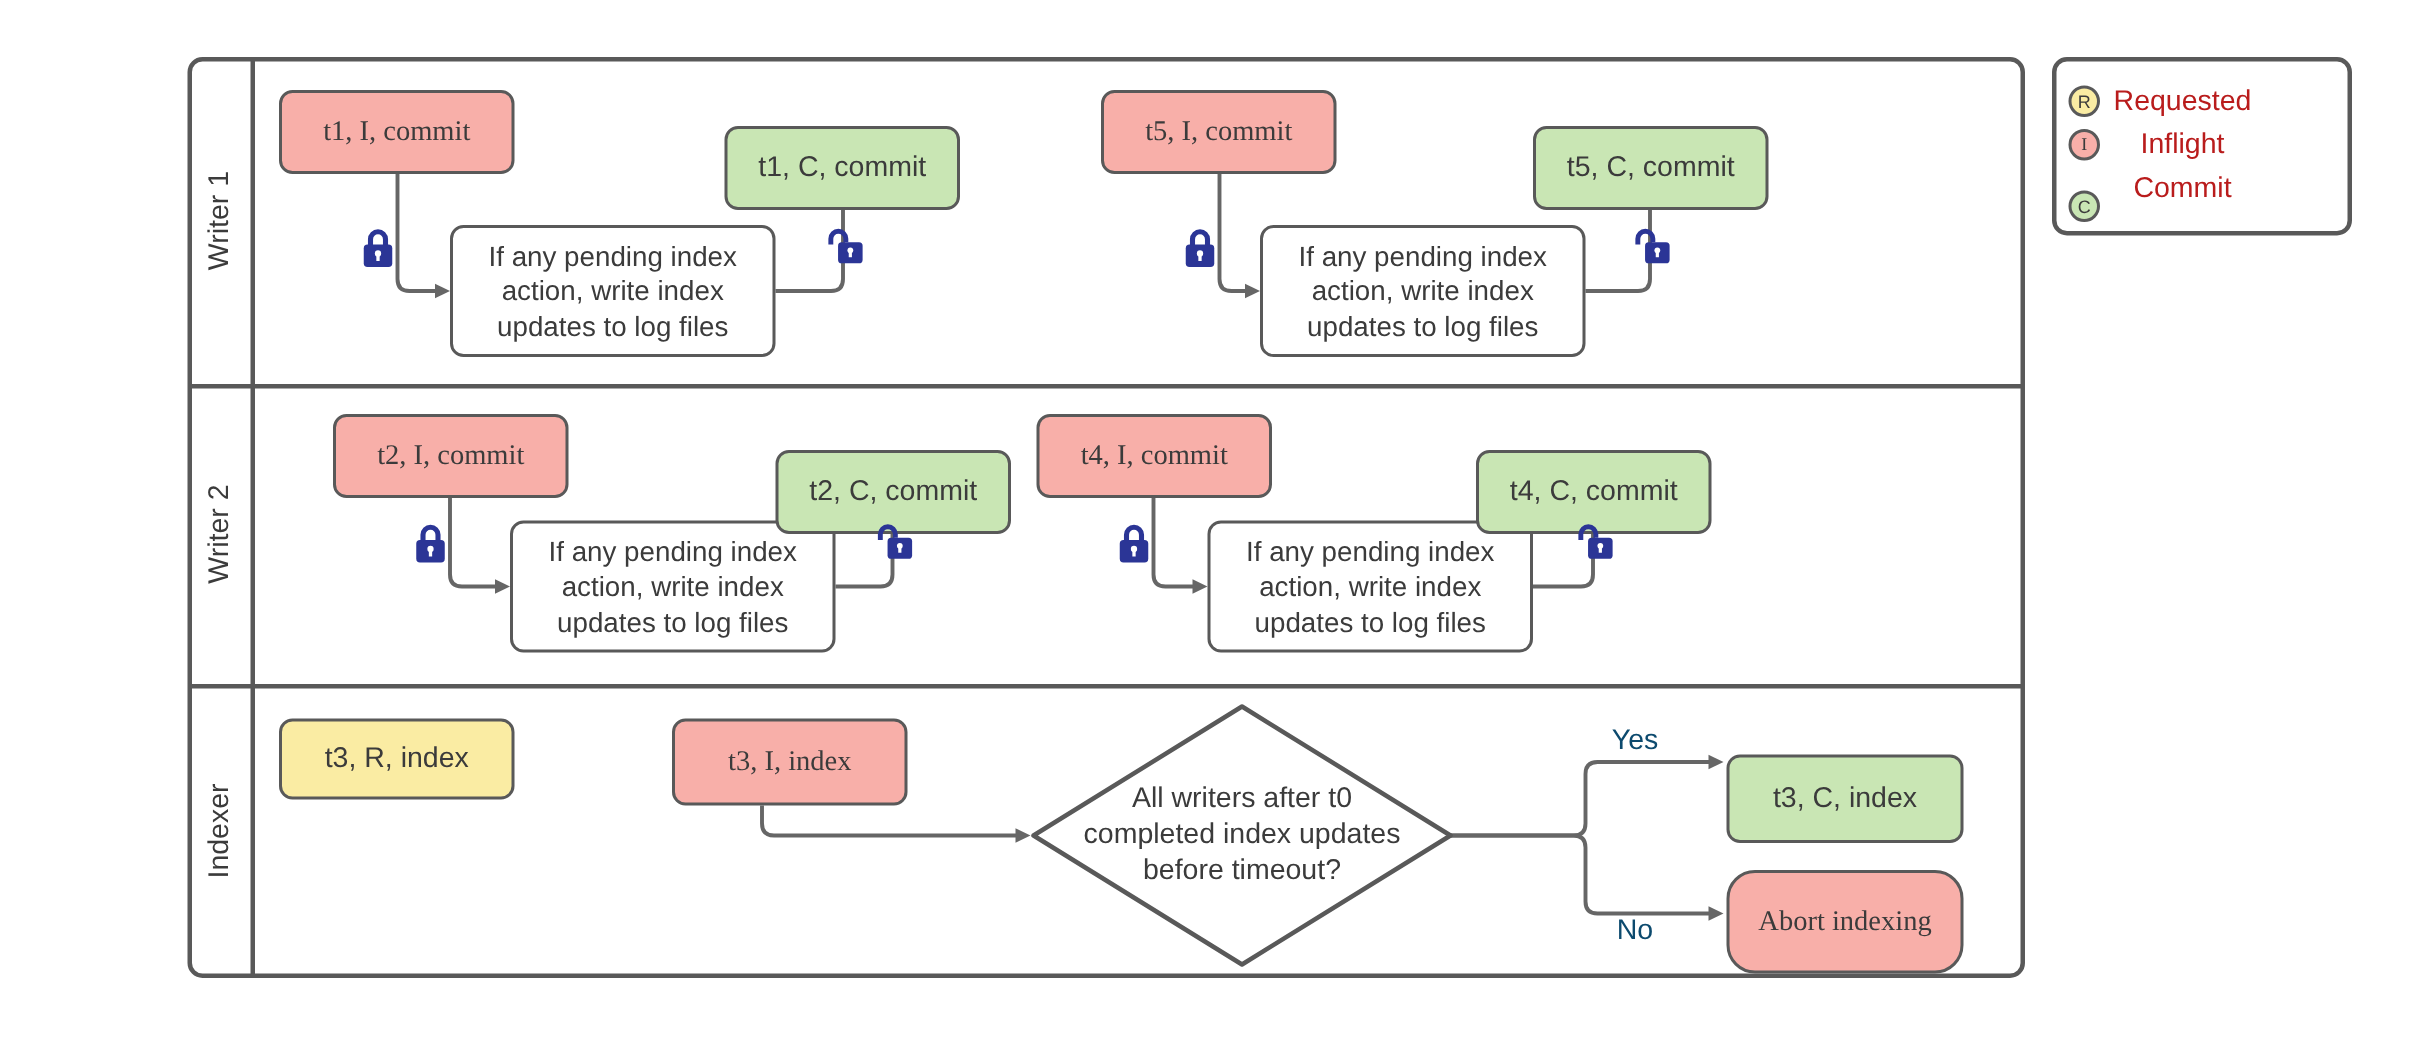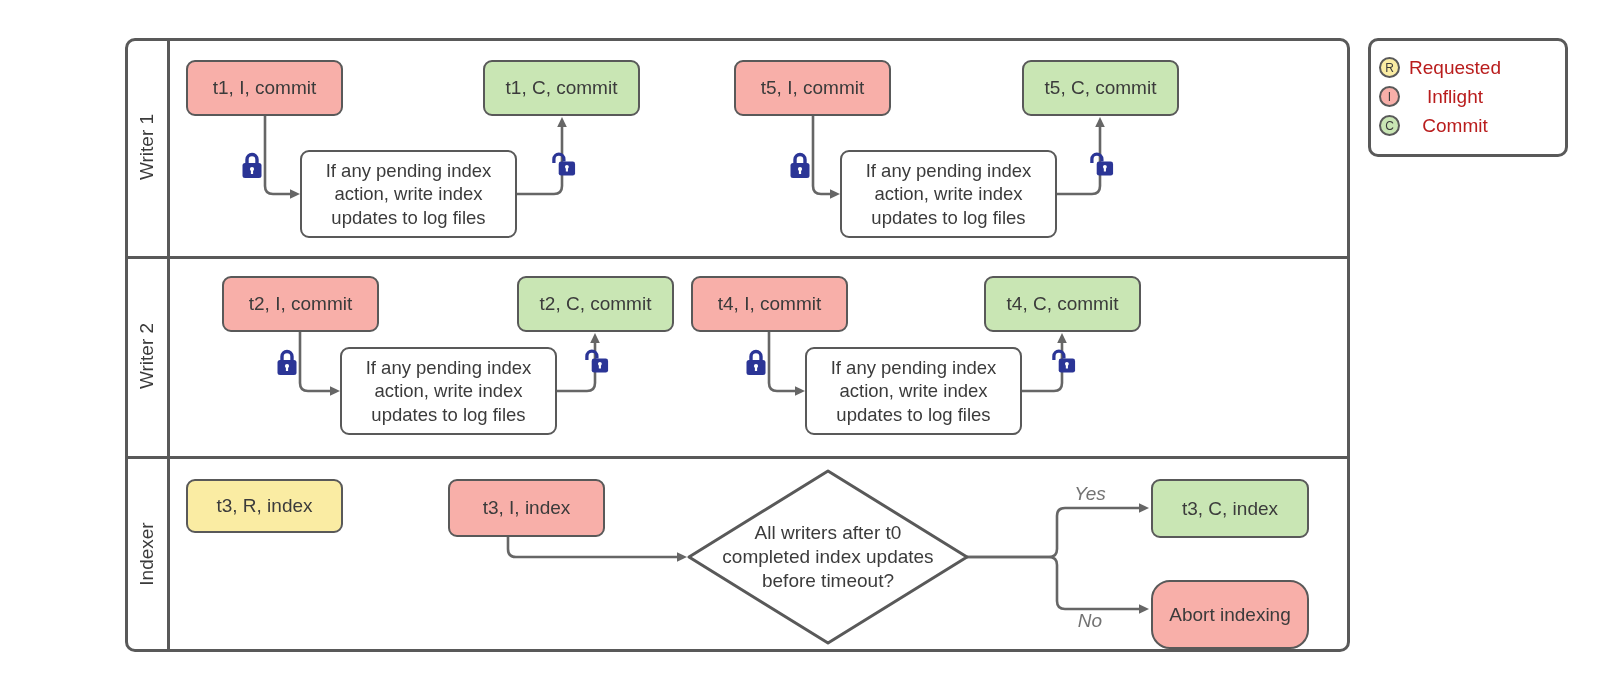--- a/index.html
+++ b/index.html
@@ -22,29 +22,29 @@
   .arrowhead{fill:var(--line);stroke:none;}
   .diamond-shape{fill:#fff;stroke:var(--stroke);stroke-width:3px;stroke-linejoin:round;}
   .node{
     position:absolute;display:flex;align-items:center;justify-content:center;
     border:2.5px solid var(--stroke);border-radius:9px;box-sizing:border-box;
     font-size:19px;text-align:center;background:#fff;
   }
   .node.small{width:157px;height:56px;}
   .node.process{width:217px;height:88px;font-size:18.5px;line-height:1.27;}
   .multiline{white-space:pre-line;}
-  .fill-inflight{background:var(--inflight);}
-  .fill-commit{background:var(--commit);}
+  .fill-inflight{background:var(--inflight);font-family:Liberation Serif, serif;}
+  .fill-commit{background:var(--commit);margin-top:24px;}
   .fill-requested{background:var(--requested);}
   .diamond-text{
     position:absolute;left:708px;top:521px;width:240px;height:72px;
     display:flex;align-items:center;justify-content:center;
     font-size:19px;line-height:1.26;text-align:center;
   }
-  .branch-label{position:absolute;width:48px;font-size:19px;text-align:center;color:#737373;font-style:italic;}
+  .branch-label{position:absolute;width:48px;font-size:19px;text-align:center;color:#0c4a6e;}
   .lock{position:absolute;color:var(--lock);line-height:0;}
   .legend{
     position:absolute;left:1368px;top:38px;width:200px;height:119px;
     border:3px solid var(--stroke);border-radius:10px;box-sizing:border-box;background:#fff;
     padding-top:12px;
   }
   .legend-row{display:flex;align-items:center;height:29px;padding-left:8px;}
   .legend-symbol{
     width:21px;height:21px;border-radius:50%;border:2.5px solid var(--stroke);box-sizing:border-box;
     display:flex;align-items:center;justify-content:center;font-size:12px;color:#3b3b3b;flex:none;

